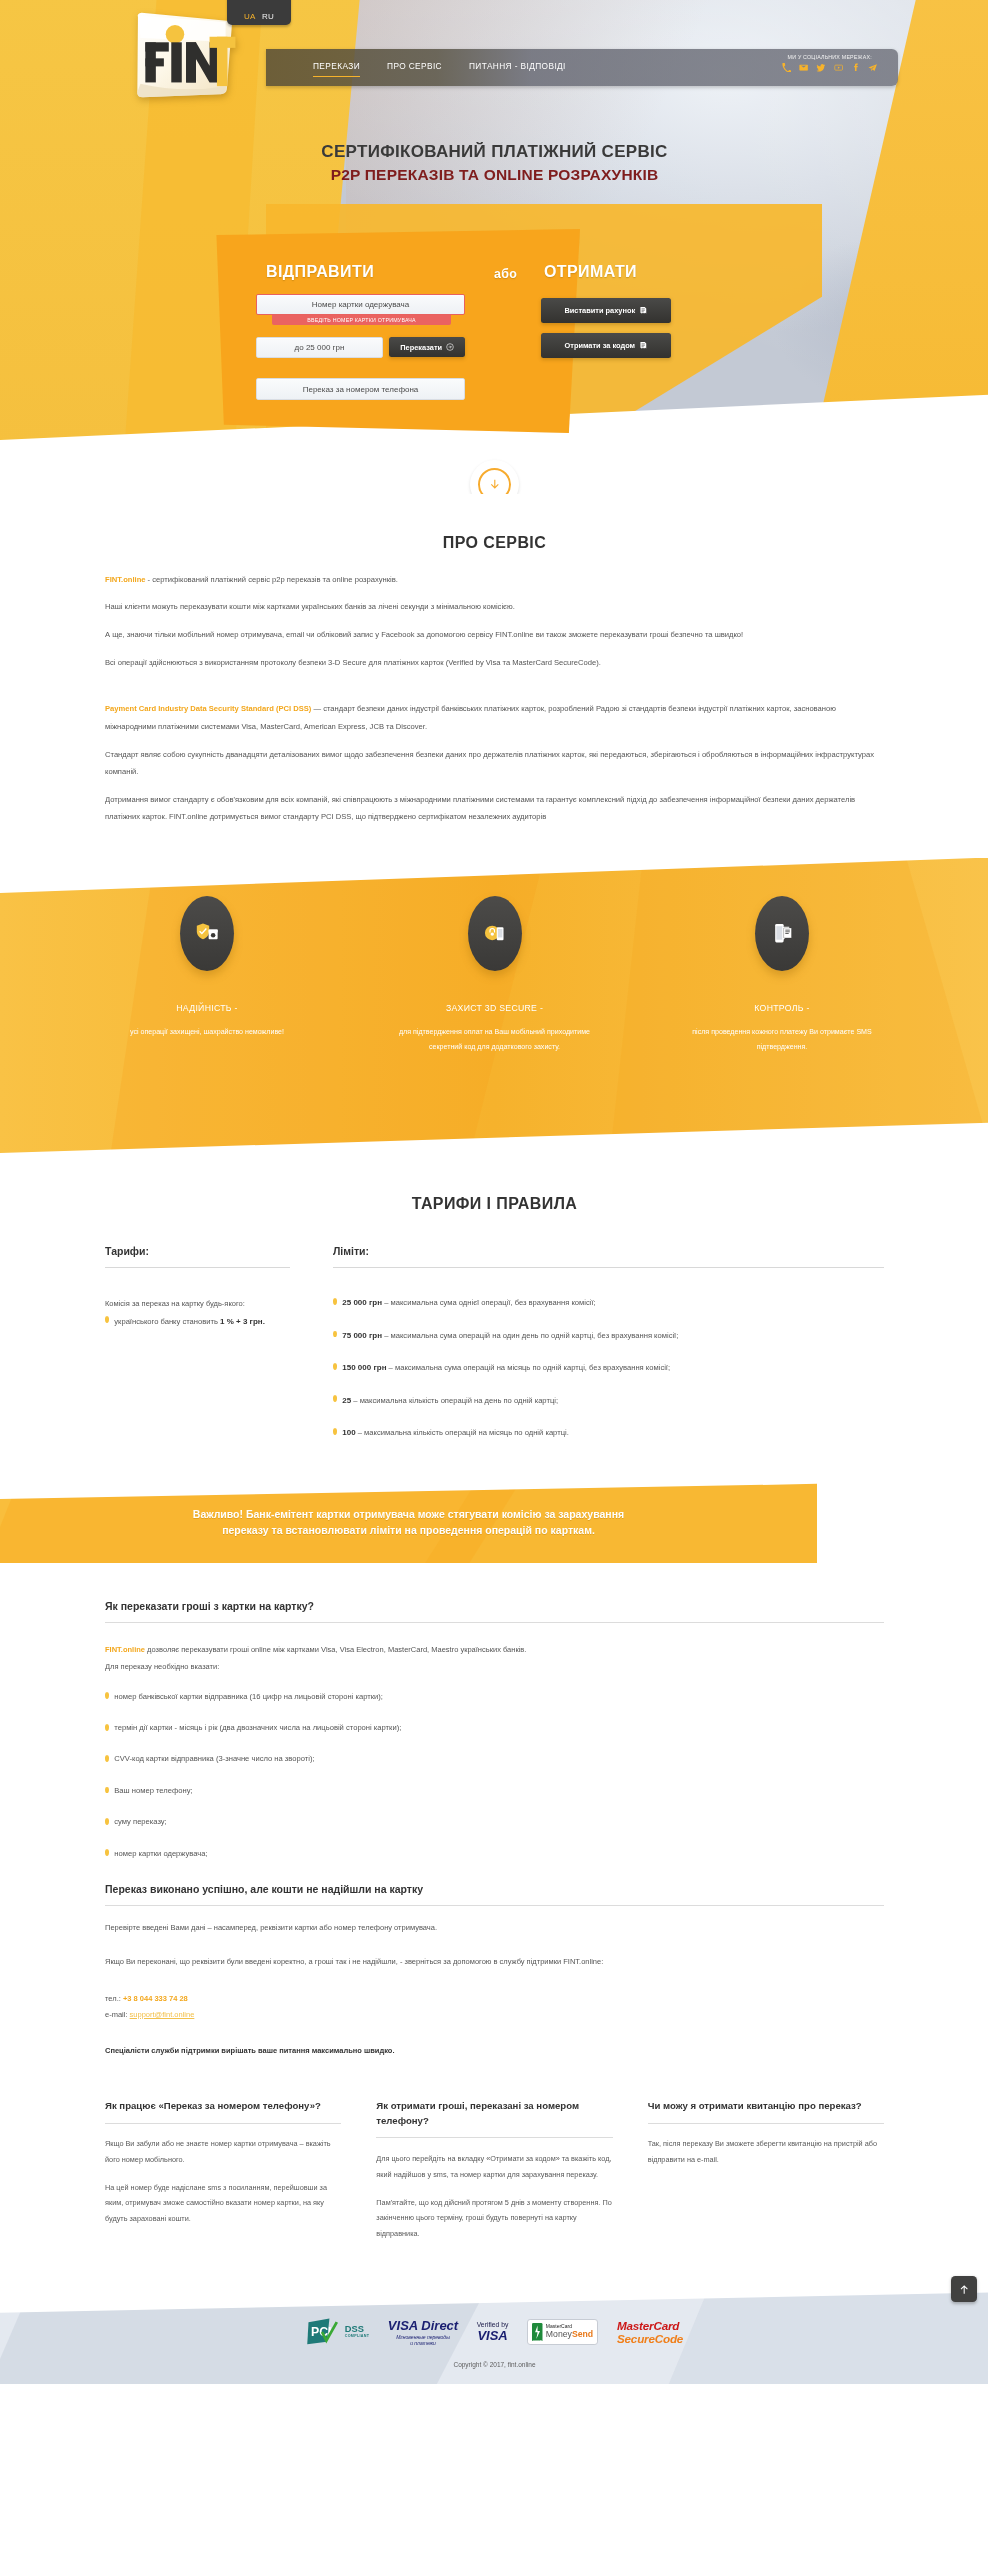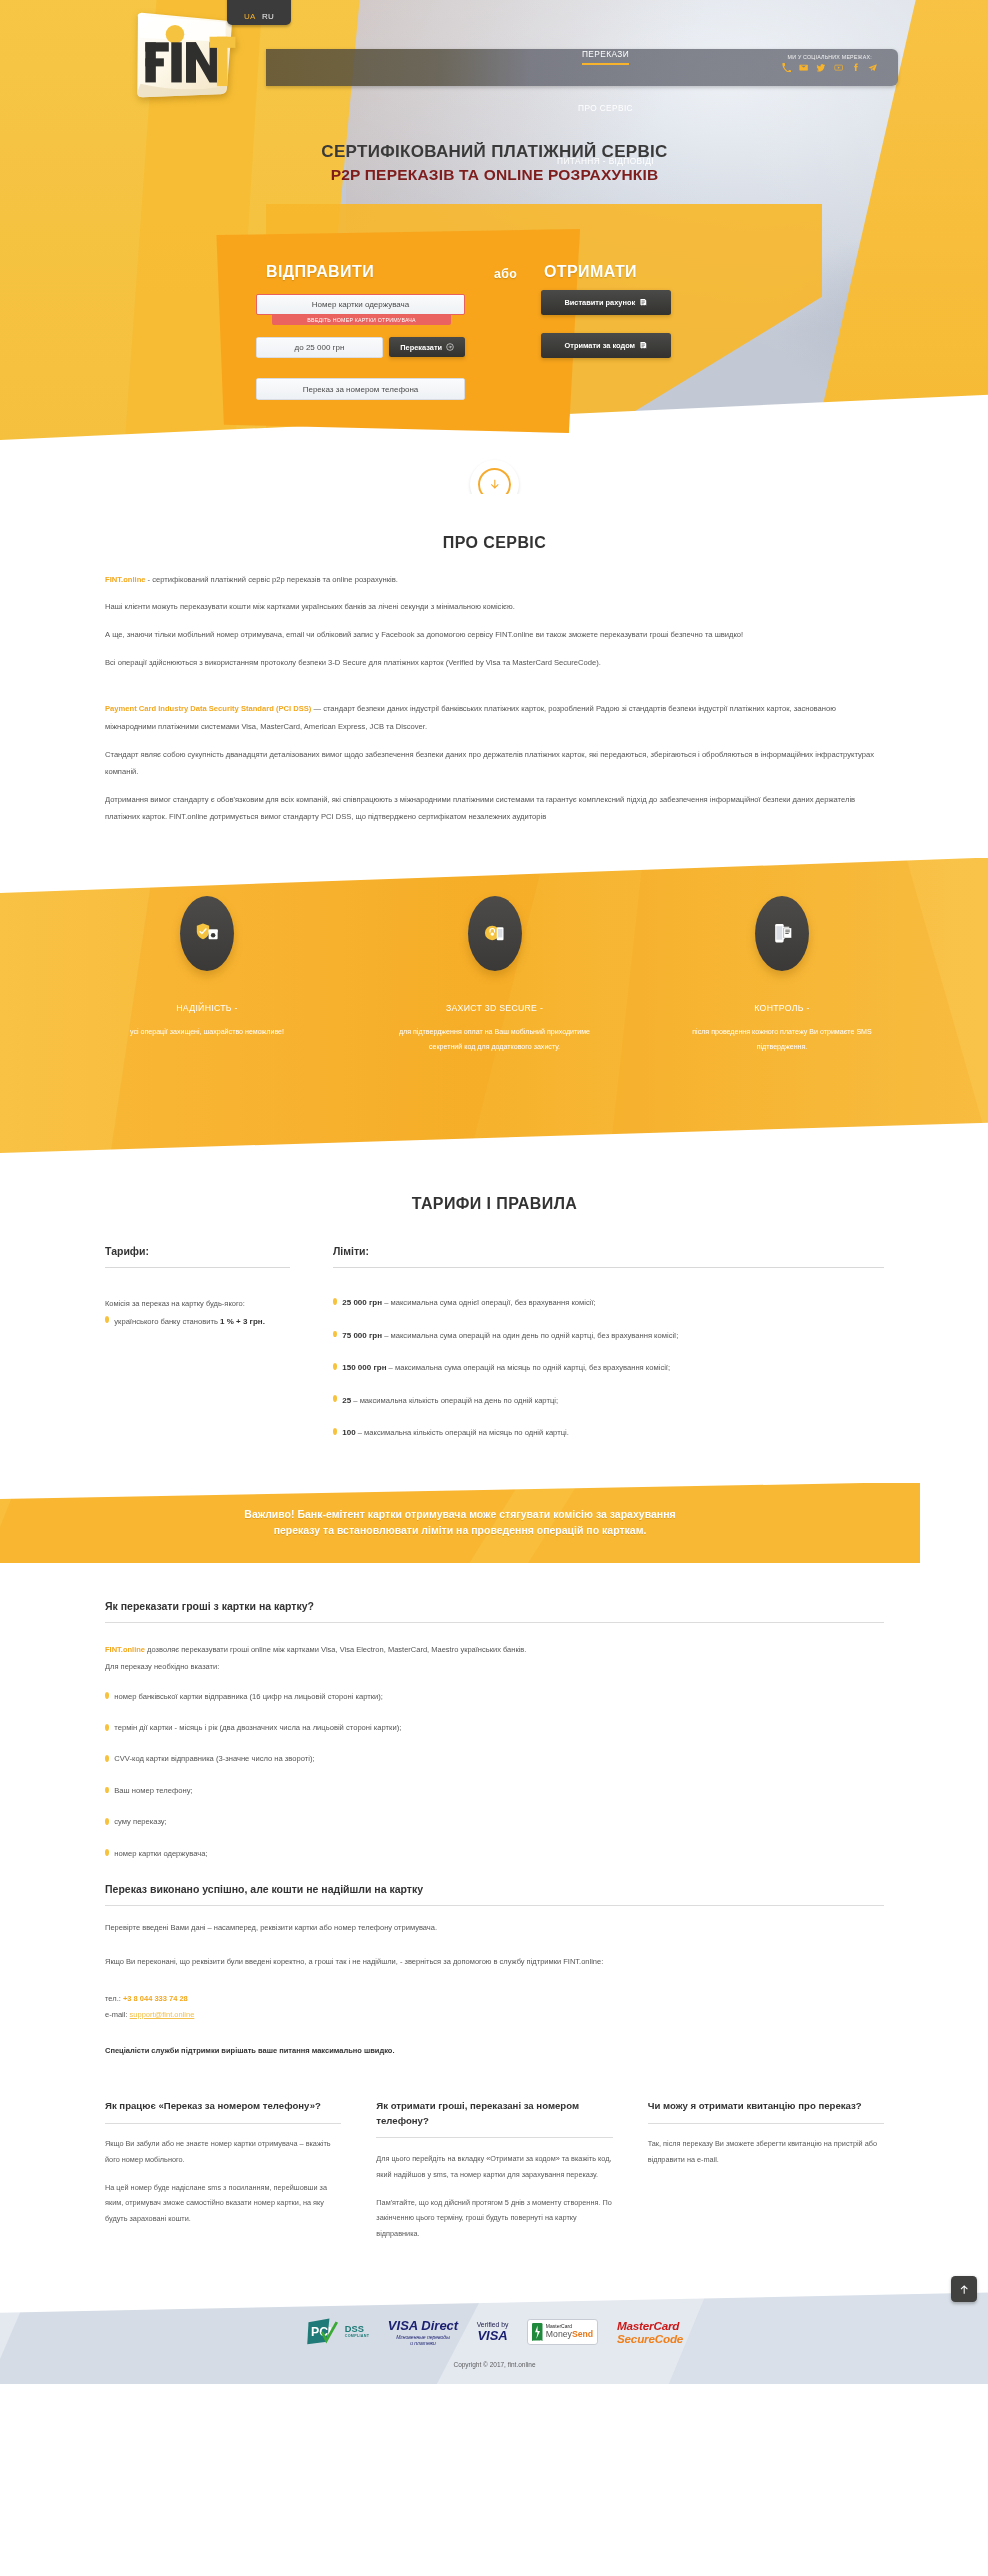--- a/index.html
+++ b/index.html
@@ -85,21 +85,21 @@
   .lang-ru { color:#f0f0f0; }
 
   
   .navbar {
     position:absolute; left:266px; top:49px; width:632px; height:37px;
     border-radius:0 6.2px 6.2px 0;
     background: linear-gradient(90deg, rgba(90,80,55,.88) 0%, rgba(90,85,70,.86) 27%, rgba(95,97,108,.78) 42%, rgba(93,95,106,.72) 100%);
     z-index: 12;
     box-shadow: 0 1.9px 3.7px rgba(0,0,0,.18);
   }
-  .nav-items { display:flex; align-items:center; height:100%; padding-left:47px; gap:41px;flex-direction:column; }
+  .nav-items { display:flex; align-items:center; height:100%; padding-left:47px; gap:27px; }
   .nav-item {
     color:#fff; font-size:8.3px; letter-spacing:0.4px; text-decoration:none;
     font-family:"Liberation Sans", sans-serif; position:relative; padding-bottom:2.5px;
   }
   .nav-item.active::after{
     content:""; position:absolute; left:0; right:0; bottom:-3.7px; height:1.9px; background:#f7b32b;
   }
   .social-wrap {
     position:absolute; right:21px; top:5px; text-align:center; color:#fff;
   }
@@ -159,21 +159,21 @@
   }
 
   .dark-btn {
     position:absolute; z-index:19; background:linear-gradient(180deg,#4a4a48 0%,#33322f 100%);
     color:#fff; border:none; border-radius:2.5px; cursor:pointer;
     font-size:7.4px; font-weight:bold; display:flex; align-items:center; justify-content:center; gap:3.7px;
     box-shadow:0 1.9px 3.7px rgba(120,80,0,.30);
     font-family:"Liberation Sans", sans-serif;
   }
   .b-transfer { left:389px; top:337px; width:76px; height:20px; }
-  .b-invoice  { left:541px; top:290px; width:130px; height:25px; }
+  .b-invoice  { left:541px; top:298px; width:130px; height:25px; }
   .b-code     { left:541px; top:333px; width:130px; height:25px; }
   .dark-btn svg { fill:#fff; }
 
   .scroll-circle {
     position:absolute; left:470px; top:460px; width:49px; height:49px; z-index:40;
     background:#fff; border-radius:50%;
     display:flex; align-items:center; justify-content:center;
     box-shadow:0 1.2px 3.1px rgba(0,0,0,.12);
   }
   .scroll-circle .ring{
@@ -252,21 +252,21 @@
     display:flex; gap:5px; font-size:7.6px; color:#555; line-height:1.7; margin-bottom:18.5px;
   }
   .li .bullet {
     flex:0 0 auto; width:4.3px; height:6.8px; margin-top:1.9px;
     background:#f7c33f; border-radius:50% 50% 50% 50% / 40% 40% 60% 60%;
   }
   .li b { color:#333; font-size:8px; }
 
   
   .important {
-    position:relative; width:920px; height:80px; overflow:hidden; background:#f9be3c;
+    position:relative; width:817px; height:80px; overflow:hidden; background:#f9be3c;
   }
   .imp-bg2{
     position:absolute; left:-25px; top:-18.5px; width:556px; height:124px;
     background:rgba(248,168,28,.35);
     clip-path: polygon(9% 0, 100% 0, 86% 100%, 0 100%);
   }
   .imp-bg3{
     position:absolute; right:-25px; top:-18.5px; width:433px; height:124px;
     background:rgba(248,168,28,.28);
     clip-path: polygon(18% 0, 100% 0, 100% 100%, 0 100%);

